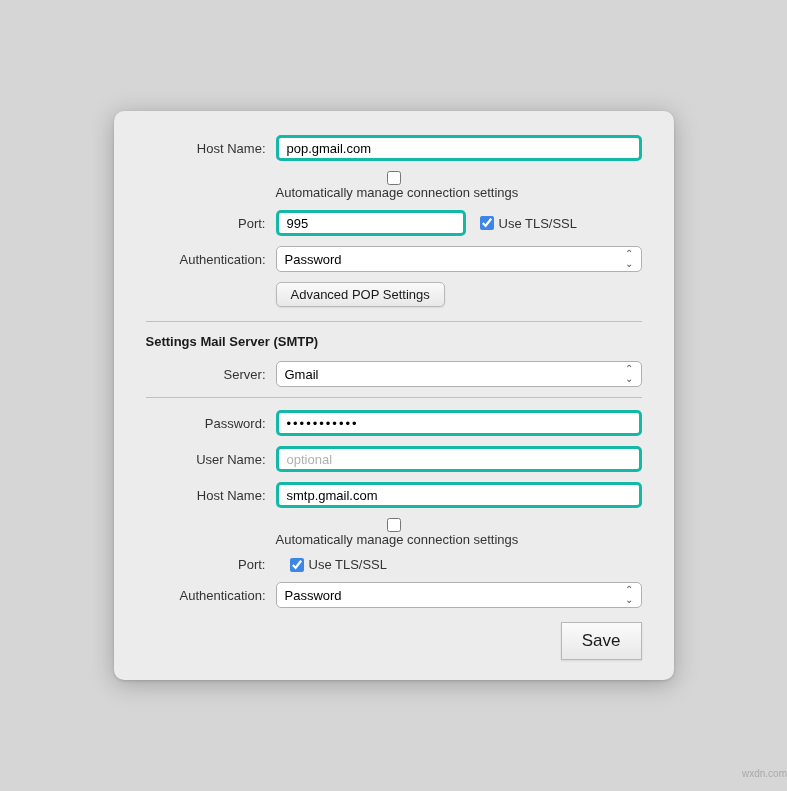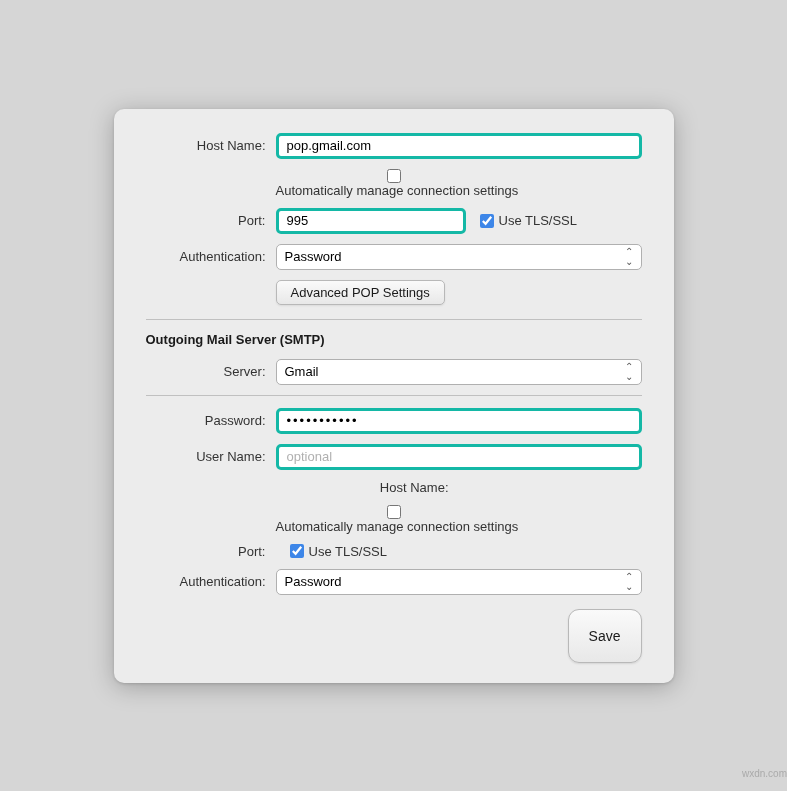--- a/index.html
+++ b/index.html
@@ -183,23 +183,23 @@
     }
 
     .save-row {
       display: flex;
       justify-content: flex-end;
       margin-top: 14px;
     }
 
     .save-btn {
       border: 1px solid #b8b8b8;
-      border-radius: 11px;
-      padding: 18px 20px;
-      font-size: 14px;
+      border-radius: 0;
+      padding: 8px 20px;
+      font-size: 17px;
       background: linear-gradient(to bottom, #fafafa, #e8e8e8);
       cursor: pointer;
       outline: none;
       color: #1a1a1a;
       box-shadow: 0 1px 2px rgba(0,0,0,0.1);
     }
 
     input::placeholder {
       color: #b0b0b0;
     }
@@ -265,21 +265,21 @@
       </div>
     </div>
   </div>
 
   <div class="advanced-btn-row">
     <button class="advanced-btn">Advanced POP Settings</button>
   </div>
 
   <hr class="separator">
 
-  <div class="section-heading">Outgoing Mail Server (SMTP)</div>
+  <div class="section-heading">Settings Mail Server (SMTP)</div>
 
   <div class="form-row">
     <span class="form-label">Server:</span>
     <div class="form-control-area">
       <div class="select-wrap">
         <select>
           <option>Gmail</option>
           <option>None</option>
         </select>
         <span class="select-arrow">⌃<br>⌄</span>
@@ -298,20 +298,23 @@
 
   <div class="form-row">
     <span class="form-label">User Name:</span>
     <div class="form-control-area">
       <input type="text" class="input-full" placeholder="optional" style="">
     </div>
   </div>
 
   <div class="form-row">
     <span class="form-label">Host Name:</span>
+    <div class="form-control-area">
+      <input type="text" class="input-full" value="smtp.gmail.com" style="">
+    </div>
   </div>
 
   <div class="checkbox-row">
     <label class="checkbox-label">
       <input type="checkbox" style="">
       <span>Automatically manage connection settings</span>
     </label>
   </div>
 
   <div class="form-row">

